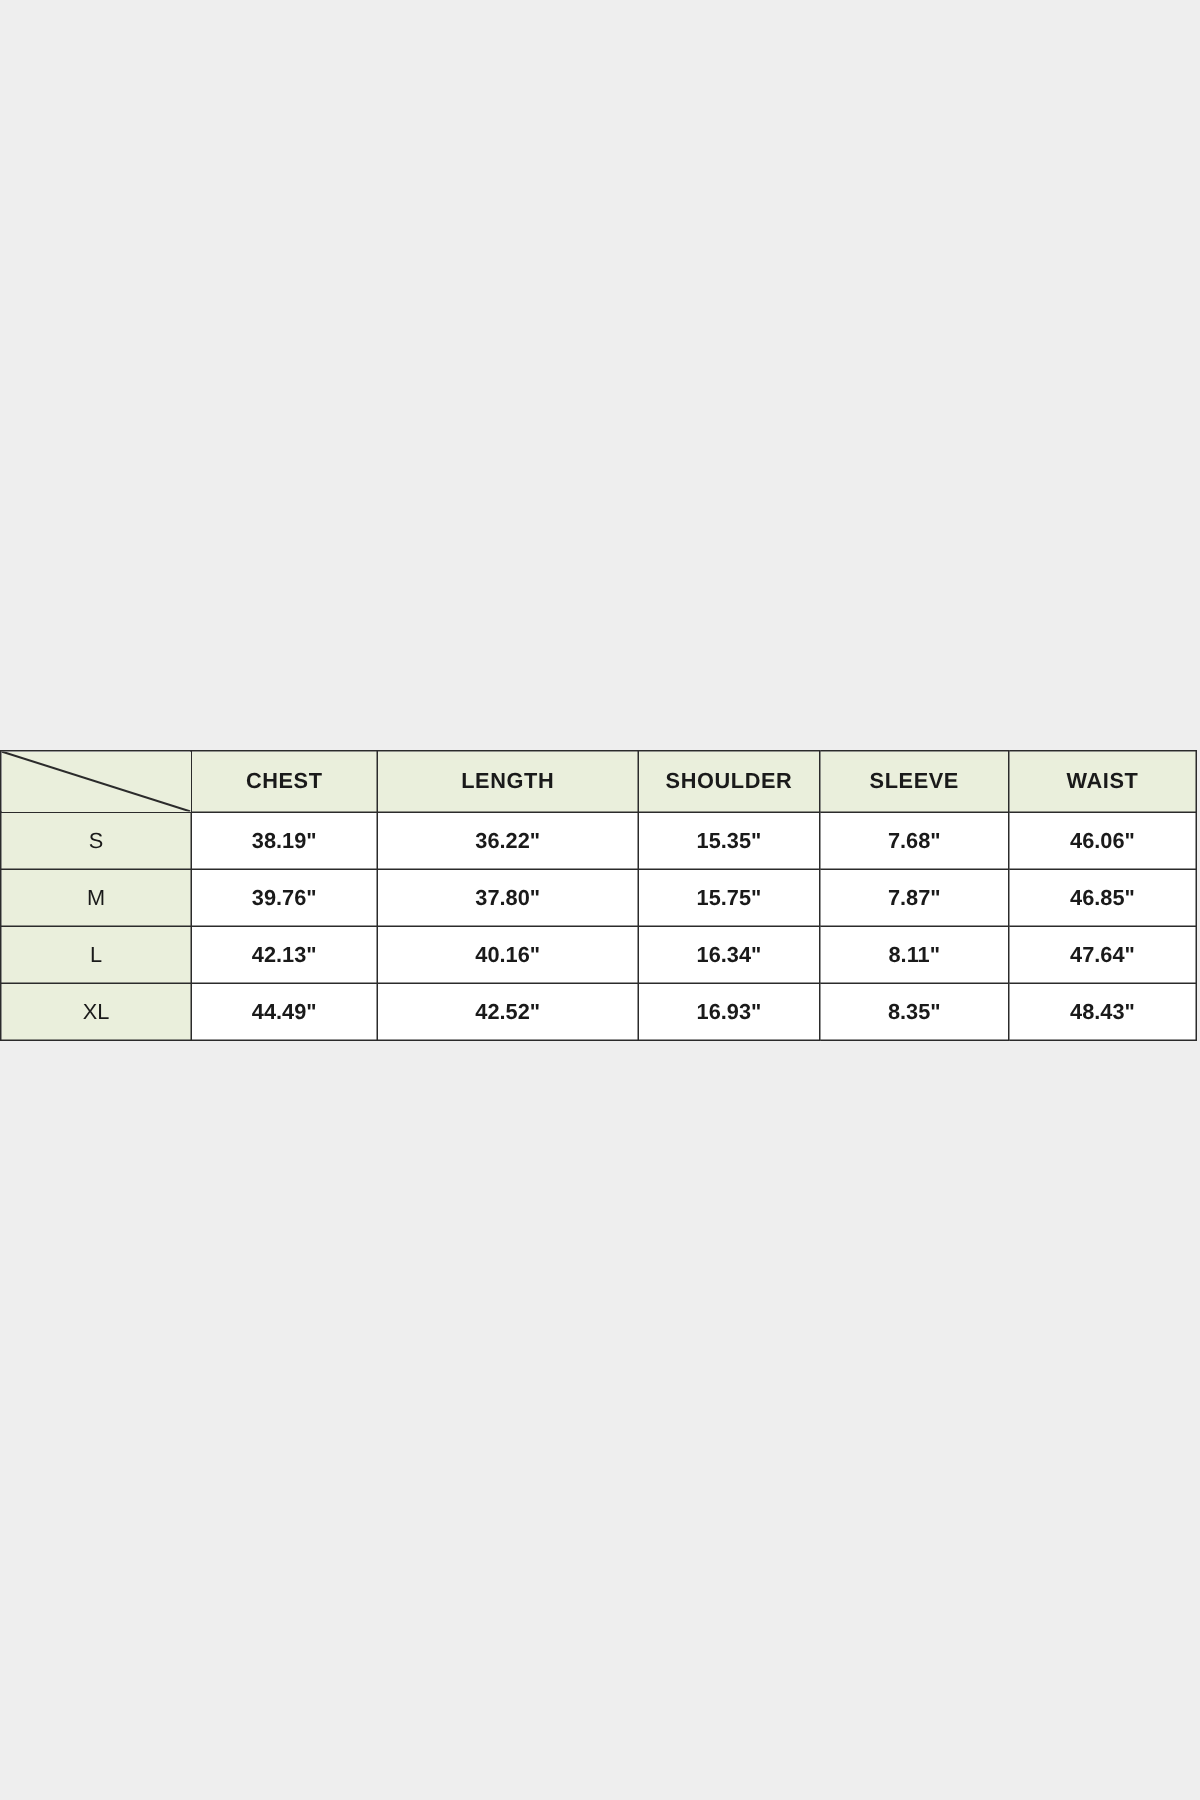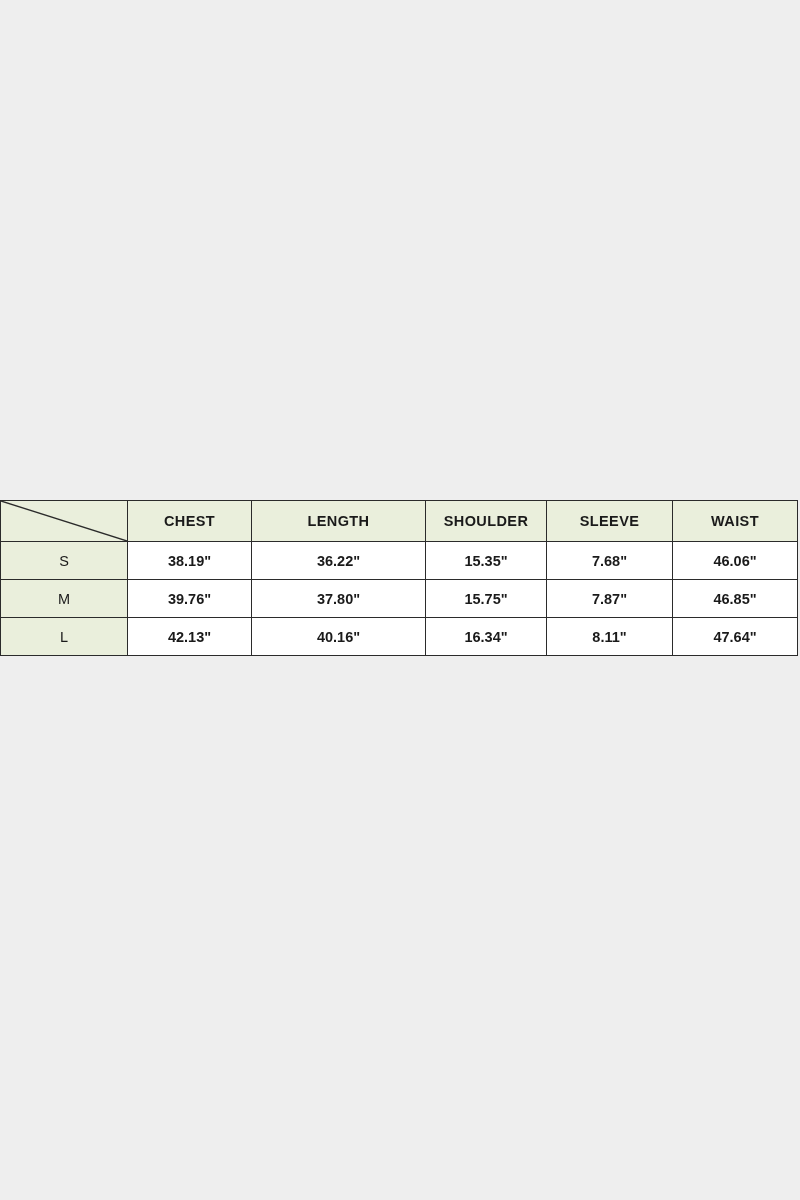--- a/index.html
+++ b/index.html
@@ -132,15 +132,23 @@
         <td class="measure">46.85"</td>
       </tr>
       <tr>
         <td class="size-label">L</td>
         <td class="measure">42.13"</td>
         <td class="measure">40.16"</td>
         <td class="measure">16.34"</td>
         <td class="measure">8.11"</td>
         <td class="measure">47.64"</td>
       </tr>
+      <tr>
+        <td class="size-label">XL</td>
+        <td class="measure">44.49"</td>
+        <td class="measure">42.52"</td>
+        <td class="measure">16.93"</td>
+        <td class="measure">8.35"</td>
+        <td class="measure">48.43"</td>
+      </tr>
     </tbody>
   </table>
 </div>
 
 </body></html>

